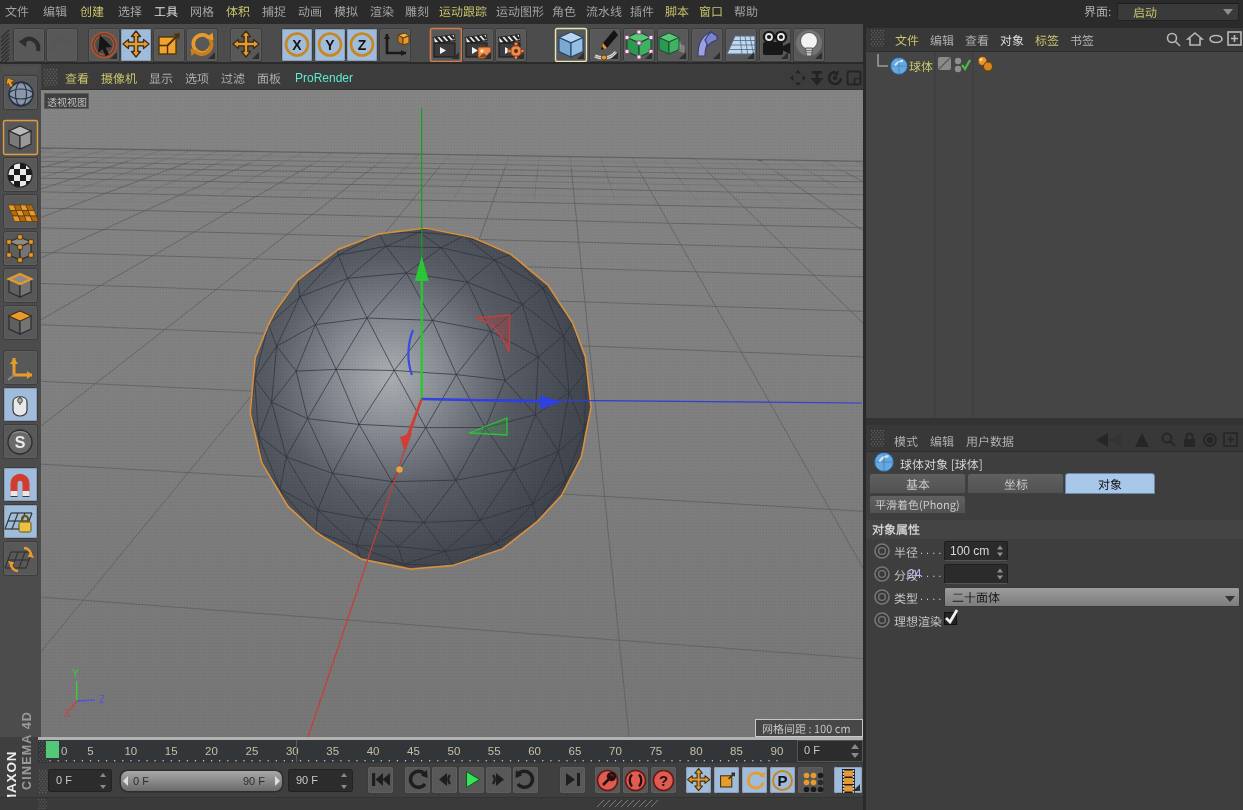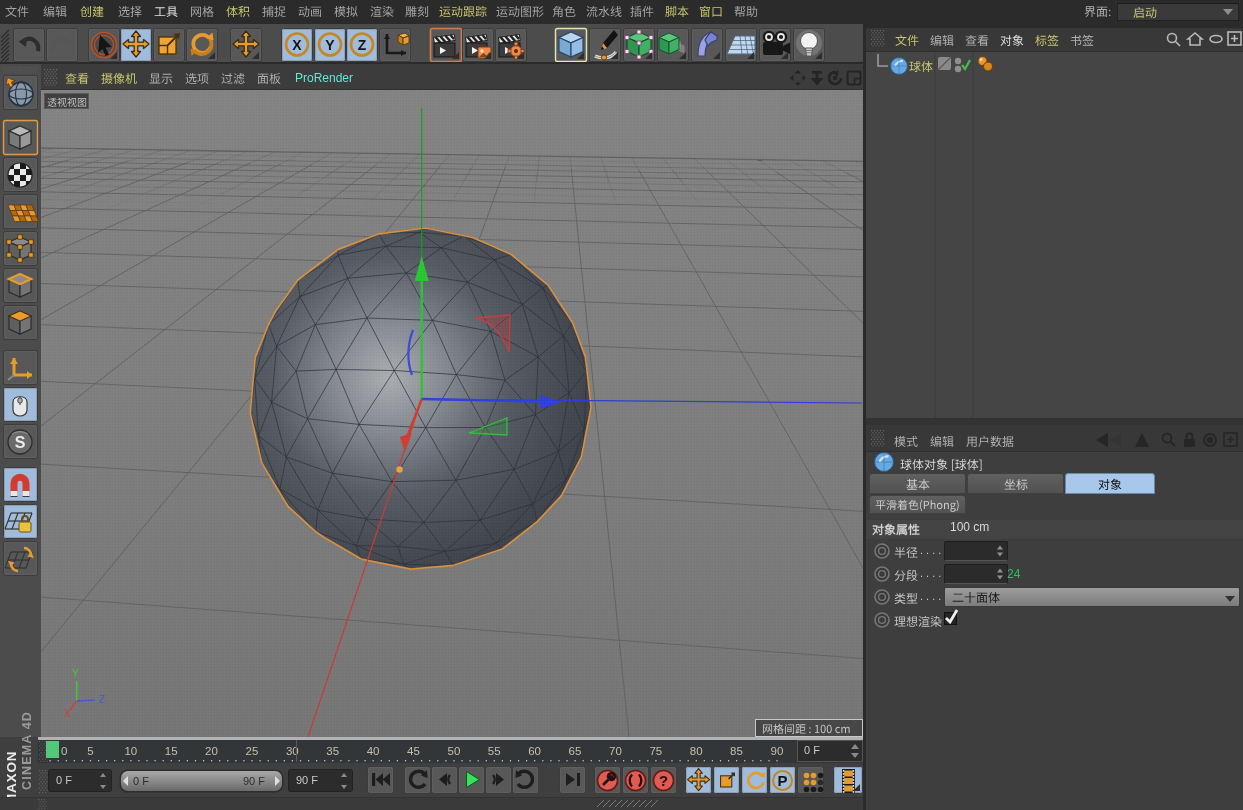--- a/index.html
+++ b/index.html
@@ -1111,37 +1111,37 @@
     <circle cx="8" cy="8" r="3.4" fill="none" stroke="#777" stroke-width="1.4"></circle>
   </svg>
 <svg style="position:absolute;left:892px;top:543px" width="30" height="20">
     <g transform="translate(2.00 14.00) scale(0.012000 -0.012000)" fill="#c8c8c8">
       <path transform="translate(0 0)" d="M147 787C194 716 243 620 262 561L334 592C314 652 263 745 215 814ZM779 817C750 746 698 647 656 587L722 561C764 620 817 711 858 789ZM458 841V516H118V442H458V281H53V206H458V-78H536V206H948V281H536V442H890V516H536V841Z"></path>
       <path transform="translate(1000 0)" d="M257 838C214 767 127 684 49 632C62 617 81 588 89 570C177 630 270 723 328 810ZM384 787V718H768C666 586 479 476 312 421C328 406 347 378 357 360C454 395 555 445 646 508C742 466 856 406 915 366L957 428C900 464 797 514 707 553C781 612 844 681 887 759L833 790L819 787ZM384 332V262H604V18H322V-52H956V18H680V262H897V332ZM274 617C218 514 124 411 36 345C48 327 69 289 76 273C111 301 146 335 181 373V-80H257V464C288 505 317 548 341 591Z"></path>
     </g>
   </svg>
 <div style="position:absolute;left:920px;top:544px;font:normal 11px 'Liberation Sans',sans-serif;color:#c8c8c8;white-space:nowrap;letter-spacing:0">. . . .</div>
 <div class="abs" style="left:944px;top:541px;width:64px;height:20px;background:#2b2b2b;border:1px solid #1f1f1f;border-bottom-color:#555;border-radius:2px"></div>
-<div style="position:absolute;left:950px;top:520px;font:normal 12px 'Liberation Sans',sans-serif;color:#d8d8d8;white-space:nowrap;letter-spacing:0">100 cm</div>
+<div style="position:absolute;left:950px;top:544px;font:normal 12px 'Liberation Sans',sans-serif;color:#d8d8d8;white-space:nowrap;letter-spacing:0">100 cm</div>
 <svg class="abs" style="left:996px;top:545px" width="8" height="12">
     <path d="M4 0.5 L7 4.5 L1 4.5 Z M4 11.5 L1 7.5 L7 7.5 Z" fill="#909090"></path>
   </svg>
 <svg class="abs" style="left:874px;top:566px" width="16" height="16">
     <circle cx="8" cy="8" r="7" fill="#3a3a3a" stroke="#777" stroke-width="1.6"></circle>
     <circle cx="8" cy="8" r="3.4" fill="none" stroke="#777" stroke-width="1.4"></circle>
   </svg>
 <svg style="position:absolute;left:892px;top:566px" width="30" height="20">
     <g transform="translate(2.00 14.00) scale(0.012000 -0.012000)" fill="#c8c8c8">
       <path transform="translate(0 0)" d="M673 822 604 794C675 646 795 483 900 393C915 413 942 441 961 456C857 534 735 687 673 822ZM324 820C266 667 164 528 44 442C62 428 95 399 108 384C135 406 161 430 187 457V388H380C357 218 302 59 65 -19C82 -35 102 -64 111 -83C366 9 432 190 459 388H731C720 138 705 40 680 14C670 4 658 2 637 2C614 2 552 2 487 8C501 -13 510 -45 512 -67C575 -71 636 -72 670 -69C704 -66 727 -59 748 -34C783 5 796 119 811 426C812 436 812 462 812 462H192C277 553 352 670 404 798Z"></path>
       <path transform="translate(1000 0)" d="M538 803V682C538 609 522 520 423 454C438 445 466 420 476 406C585 479 608 591 608 680V738H748V550C748 482 761 456 828 456C840 456 889 456 903 456C922 456 943 457 954 461C952 476 950 501 949 519C937 516 915 515 902 515C890 515 846 515 834 515C820 515 817 522 817 549V803ZM467 386V321H540L501 310C533 226 577 152 634 91C565 38 483 2 393 -20C408 -35 425 -64 433 -84C528 -57 614 -17 687 41C750 -12 826 -52 913 -77C924 -58 944 -28 961 -13C876 7 802 43 739 90C807 160 858 252 887 372L840 389L827 386ZM563 321H797C772 248 734 187 685 137C632 189 591 251 563 321ZM118 751V168L33 157L46 85L118 97V-66H191V109L435 150L431 215L191 179V324H415V392H191V529H416V596H191V705C278 728 373 757 445 790L383 846C321 813 214 775 120 750Z"></path>
     </g>
   </svg>
 <div style="position:absolute;left:920px;top:567px;font:normal 11px 'Liberation Sans',sans-serif;color:#c8c8c8;white-space:nowrap;letter-spacing:0">. . . .</div>
 <div class="abs" style="left:944px;top:564px;width:64px;height:20px;background:#2b2b2b;border:1px solid #1f1f1f;border-bottom-color:#555;border-radius:2px"></div>
-<div style="position:absolute;left:1007px;top:567px;font:normal 12px 'Liberation Sans',sans-serif;color:#22c55e;white-space:nowrap;letter-spacing:0">24</div>
+<div style="position:absolute;left:908px;top:567px;font:normal 12px 'Liberation Sans',sans-serif;color:#c4b5fd;white-space:nowrap;letter-spacing:0">24</div>
 <svg class="abs" style="left:996px;top:568px" width="8" height="12">
     <path d="M4 0.5 L7 4.5 L1 4.5 Z M4 11.5 L1 7.5 L7 7.5 Z" fill="#909090"></path>
   </svg>
 <svg class="abs" style="left:874px;top:589px" width="16" height="16">
     <circle cx="8" cy="8" r="7" fill="#3a3a3a" stroke="#777" stroke-width="1.6"></circle>
     <circle cx="8" cy="8" r="3.4" fill="none" stroke="#777" stroke-width="1.4"></circle>
   </svg>
 <svg style="position:absolute;left:892px;top:589px" width="30" height="20">
     <g transform="translate(2.00 14.00) scale(0.012000 -0.012000)" fill="#c8c8c8">
       <path transform="translate(0 0)" d="M746 822C722 780 679 719 645 680L706 657C742 693 787 746 824 797ZM181 789C223 748 268 689 287 650L354 683C334 722 287 779 244 818ZM460 839V645H72V576H400C318 492 185 422 53 391C69 376 90 348 101 329C237 369 372 448 460 547V379H535V529C662 466 812 384 892 332L929 394C849 442 706 516 582 576H933V645H535V839ZM463 357C458 318 452 282 443 249H67V179H416C366 85 265 23 46 -11C60 -28 79 -60 85 -80C334 -36 445 47 498 172C576 31 714 -49 916 -80C925 -59 946 -27 963 -10C781 11 647 74 574 179H936V249H523C531 283 537 319 542 357Z"></path>

